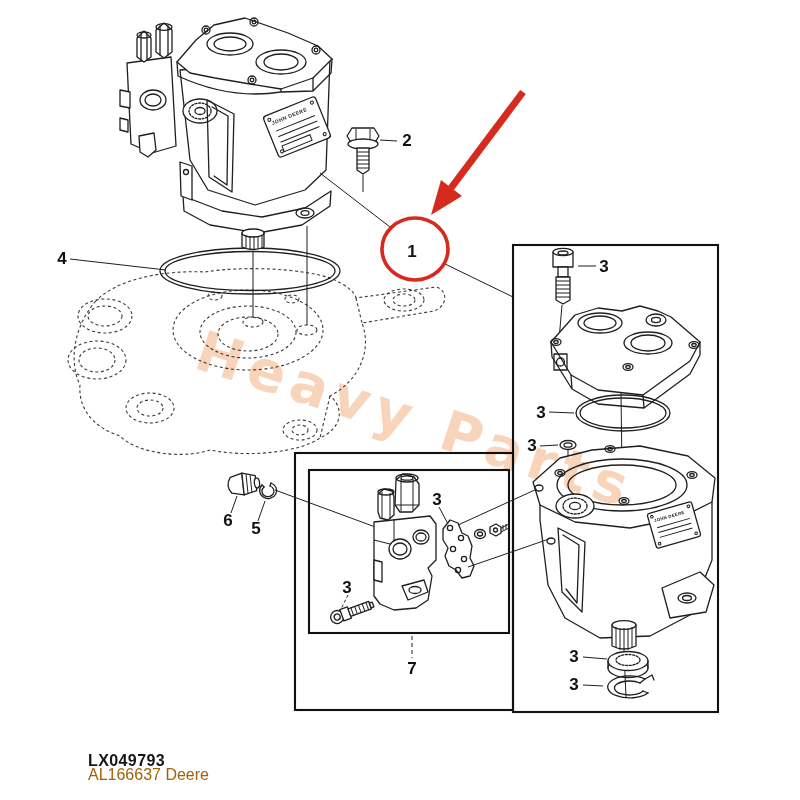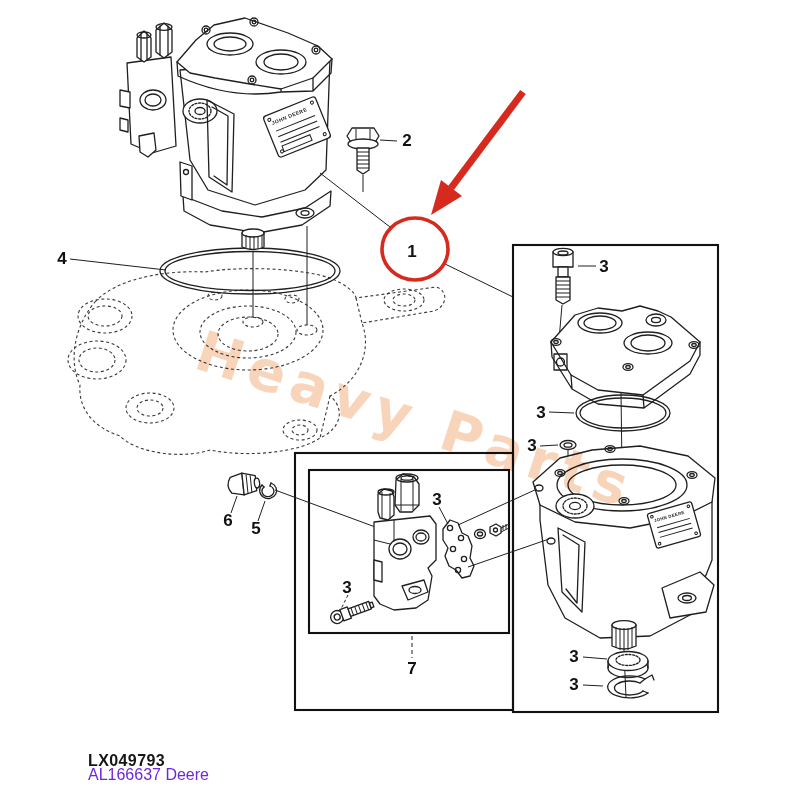--- a/index.html
+++ b/index.html
@@ -9,21 +9,21 @@
   #watermark{position:absolute;left:208px;top:318px;z-index:2;
     transform:rotate(18deg);transform-origin:0 0;
     font-family:"DejaVu Sans",sans-serif;font-weight:700;font-size:56px;
     letter-spacing:7px;color:#ef9f66;opacity:.45;mix-blend-mode:multiply;
     white-space:nowrap;pointer-events:none;}
   #callouts{position:absolute;left:0;top:0;width:800px;height:800px;z-index:3;}
   .callout{position:absolute;transform:translate(-50%,-50%);
     font-size:17px;font-weight:700;color:#111;}
   .footer-text{position:absolute;z-index:3;color:#161616;}
   #figure-code{left:88px;top:752px;font-size:16px;font-weight:700;letter-spacing:.4px;}
-  #part-ref{left:88px;top:766px;font-size:16px;font-weight:400;color:#6d28d9;}
+  #part-ref{left:88px;top:766px;font-size:16px;font-weight:400;color:#a16207;}
   svg .ln{fill:none;stroke:#1f1f1f;stroke-width:1.3;stroke-linejoin:round;stroke-linecap:round;}
   svg .wf{fill:#ffffff;stroke:#1f1f1f;stroke-width:1.3;stroke-linejoin:round;}
   svg .thin{fill:none;stroke:#1f1f1f;stroke-width:1;}
   svg .dash{fill:none;stroke:#3a3a3a;stroke-width:1.1;stroke-dasharray:3,2.6;}
   svg .box{fill:none;stroke:#111;stroke-width:2.1;}
 </style>
 </head>
 <body>
 
 <div id="stage">

